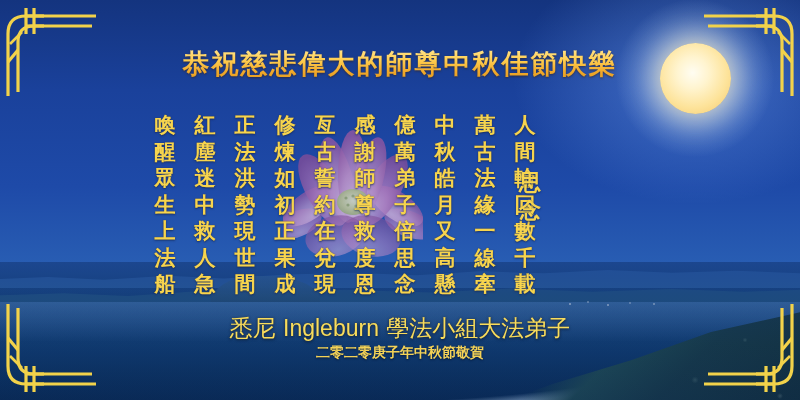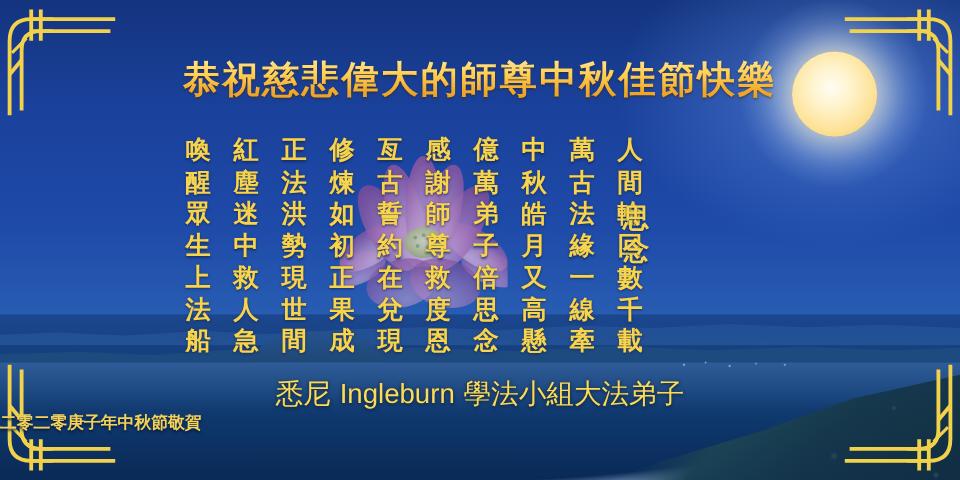--- a/index.html
+++ b/index.html
@@ -139,21 +139,21 @@
   .corner svg{ display:block; }
   .corner.tl{ left:4px;  top:4px; }
   .corner.tr{ right:4px; top:4px;    transform:scaleX(-1); }
   .corner.bl{ left:4px;  bottom:4px; transform:scaleY(-1); }
   .corner.br{ right:4px; bottom:4px; transform:scale(-1,-1); }
 
   
   .title{
     position:absolute; left:0; top:46px; width:800px;
     text-align:center;
-    font-size:31px;
+    font-size:27px;
     font-weight:bold;
     letter-spacing:2px;
     font-family:"DejaVu Serif", serif;
     color:#f5c042;
     background:linear-gradient(to bottom,#ffe9a0 0%,#ffcf52 38%,#f0a82a 72%,#e09a20 100%);
     -webkit-background-clip:text;
     background-clip:text;
     -webkit-text-fill-color:transparent;
     filter:drop-shadow(0 1px 1px rgba(60,30,0,.55));
     white-space:nowrap;
@@ -200,21 +200,21 @@
     font-weight:normal;
     font-family:"DejaVu Serif", serif;
     color:#f8dc5c;
     text-shadow:0 1px 3px rgba(5,25,60,.95), 0 0 2px rgba(120,80,0,.5);
     white-space:nowrap;
   }
   .signature .latin{ font-family:"Liberation Sans", sans-serif; letter-spacing:0px; }
 
   .date{
     position:absolute; left:0; top:344px; width:800px;
-    text-align:left;
+    text-align:center;
     font-size:14px;
     font-weight:bold;
     font-family:"DejaVu Serif", serif;
     color:#f3d257;
     text-shadow:0 1px 2px rgba(5,25,60,.95);
     white-space:nowrap;
   }
 </style>
 </head>
 <body>

